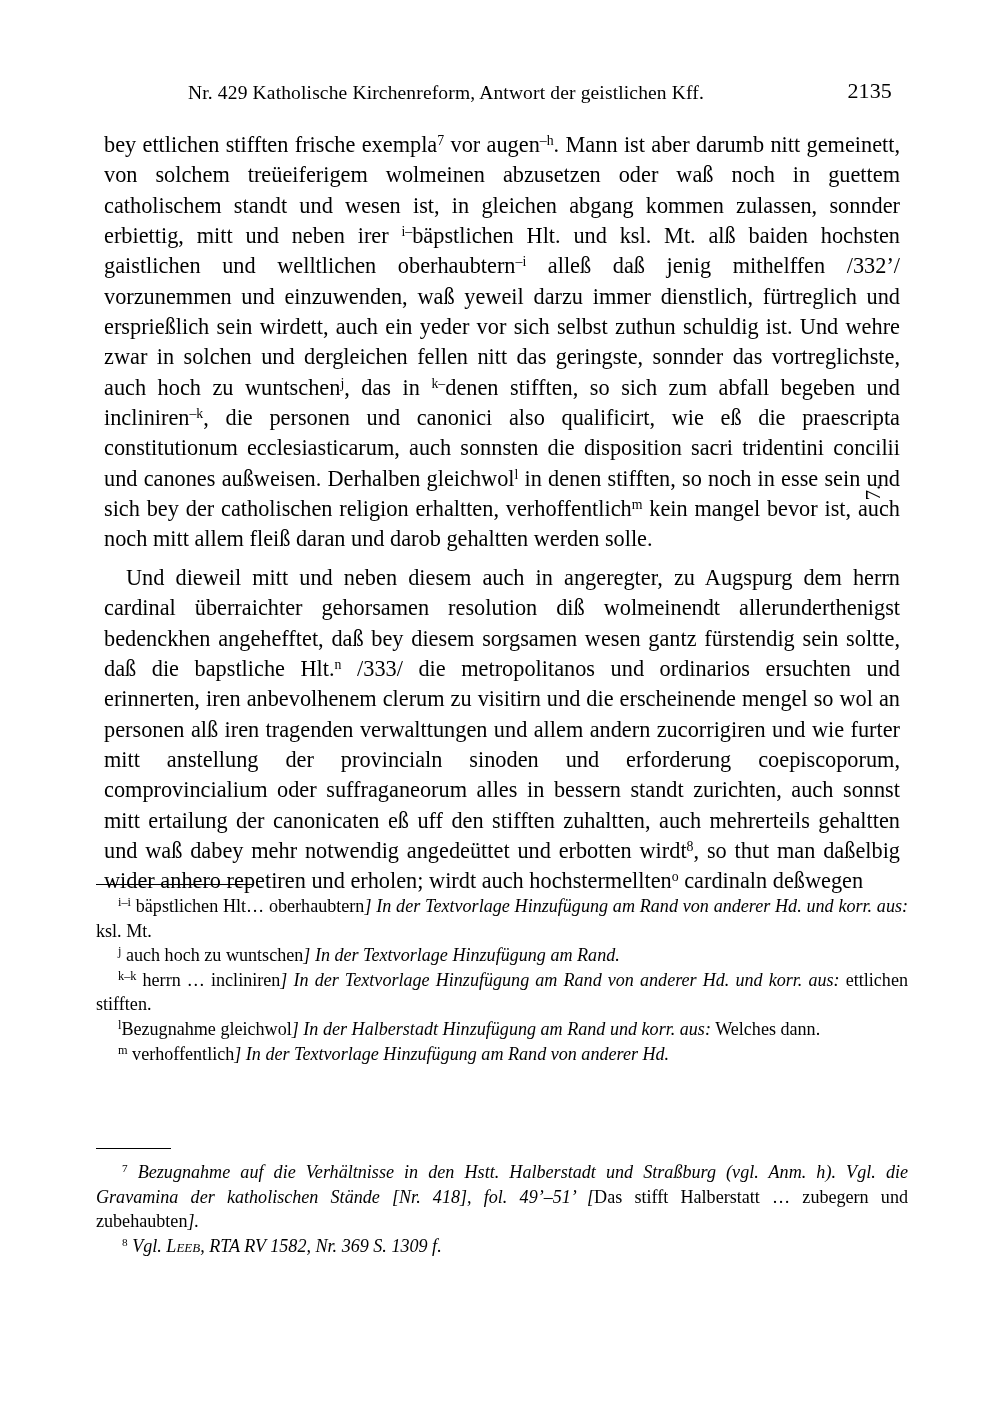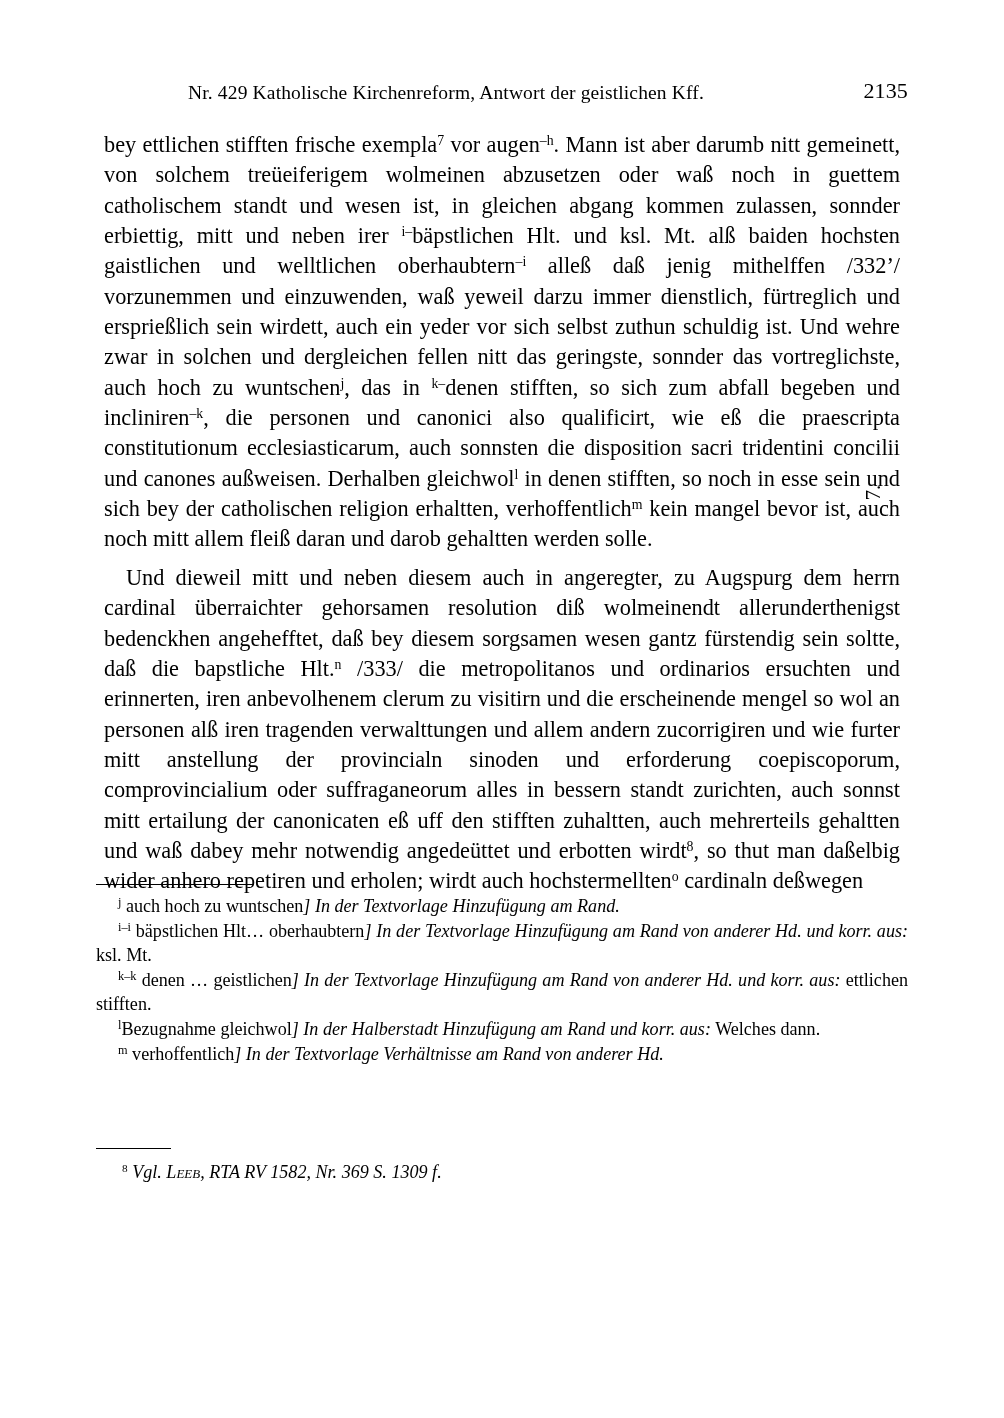--- a/index.html
+++ b/index.html
@@ -34,21 +34,21 @@
   .runhead-title {
     position: absolute;
     left: 0;
     top: 0;
     width: 700px;
     text-align: center;
     white-space: nowrap;
   }
   .runhead-folio {
     position: absolute;
-    right: 0;
+    right: 16px;
     top: -2px;
     font-size: 22px;
     white-space: nowrap;
   }
 
   
   .body-block {
     position: absolute;
     left: 96px;
     top: 122px;
@@ -157,25 +157,26 @@
 
   <div class="body-block">
     <p class="para" id="para-1">bey ettlichen stifften frische exempla<sup class="note">7</sup> vor augen<sup class="note">–h</sup>. Mann ist aber darumb nitt gemeinett, von solchem treüeiferigem wolmeinen abzusetzen oder waß noch in guettem catholischem standt und wesen ist, in gleichen abgang kommen zulassen, sonnder erbiettig, mitt und neben irer <sup class="note">i–</sup>bäpstlichen Hlt. und ksl. Mt. alß baiden hochsten gaistlichen und welltlichen oberhaubtern<sup class="note">–i</sup> alleß daß jenig mithelffen /332’/ vorzunemmen und einzuwenden, waß yeweil darzu immer dienstlich, fürtreglich und ersprießlich sein wirdett, auch ein yeder vor sich selbst zuthun schuldig ist. Und wehre zwar in solchen und dergleichen fellen nitt das geringste, sonnder das vortreglichste, auch hoch zu wuntschen<sup class="note">j</sup>, das in <sup class="note">k–</sup>denen stifften, so sich zum abfall begeben und incliniren<sup class="note">–k</sup>, die personen und canonici also qualificirt, wie eß die praescripta constitutionum ecclesiasticarum, auch sonnsten die disposition sacri tridentini concilii und canones außweisen. Derhalben gleichwol<sup class="note">l</sup> in denen stifften, so noch in esse sein und sich bey der catholischen religion erhaltten, verhoffentlich<sup class="note">m</sup> kein mangel bevor ist, auch noch mitt allem fleiß daran und darob gehaltten werden solle.</p>
     <p class="para indent" id="para-2">Und dieweil mitt und neben diesem auch in angeregter, zu Augspurg dem herrn cardinal überraichter gehorsamen resolution diß wolmeinendt allerunderthenigst bedenckhen angehefftet, daß bey diesem sorgsamen wesen gantz fürstendig sein soltte, daß die bapstliche Hlt.<sup class="note">n</sup> /333/ die metropolitanos und ordinarios ersuchten und erinnerten, iren anbevolhenem clerum zu visitirn und die erscheinende mengel so wol an personen alß iren tragenden verwalttungen und allem andern zucorrigiren und wie furter mitt anstellung der provincialn sinoden und erforderung coepiscoporum, comprovincialium oder suffraganeorum alles in bessern standt zurichten, auch sonnst mitt ertailung der canonicaten eß uff den stifften zuhaltten, auch mehrerteils gehaltten und waß dabey mehr notwendig angedeüttet und erbotten wirdt<sup class="note">8</sup>, so thut man daßelbig wider anhero repetiren und erholen; wirdt auch hochstermellten<sup class="note">o</sup> cardinaln deßwegen</p>
   </div>
 
   <div class="margin-mark">7.</div>
 
   <hr class="rule" id="rule-apparatus">
   <div class="apparatus" id="apparatus">
+      <p class="entry"><span class="siglum">i–i</span><span> bäpstlichen Hlt… oberhaubtern</span><span class="it">]</span><i> In der Textvorlage Hinzufügung am Rand von anderer Hd. und korr. aus:</i><span> ksl. Mt.</span></p>
       <p class="entry"><span class="siglum">j</span><span> auch hoch zu wuntschen</span><span class="it">]</span><i> In der Textvorlage Hinzufügung am Rand.</i></p>
-      <p class="entry"><span class="siglum">i–i</span><span> bäpstlichen Hlt… oberhaubtern</span><span class="it">]</span><i> In der Textvorlage Hinzufügung am Rand von anderer Hd. und korr. aus:</i><span> ksl. Mt.</span></p>
-      <p class="entry"><span class="siglum">k–k</span><span> denen … geistlichen</span><span class="it">]</span><i> In der Textvorlage Hinzufügung am Rand von anderer Hd. und korr. aus:</i><span> ettlichen stifften.</span></p>
+      <p class="entry"><span class="siglum">k–k</span><span> herrn … incliniren</span><span class="it">]</span><i> In der Textvorlage Hinzufügung am Rand von anderer Hd. und korr. aus:</i><span> ettlichen stifften.</span></p>
       <p class="entry"><span class="siglum">l</span><span>Bezugnahme gleichwol</span><span class="it">]</span><i> In der Halberstadt Hinzufügung am Rand und korr. aus:</i><span> Welches dann.</span></p>
-      <p class="entry"><span class="siglum">m</span><span> verhoffentlich</span><span class="it">]</span><i> In der Textvorlage Verhältnisse am Rand von anderer Hd.</i></p>
+      <p class="entry"><span class="siglum">m</span><span> verhoffentlich</span><span class="it">]</span><i> In der Textvorlage Hinzufügung am Rand von anderer Hd.</i></p>
     </div>
 
   <hr class="rule" id="rule-footnotes">
   <div class="footnotes" id="footnotes">
+      <p class="fn"><sup class="note">7</sup><i> Bezugnahme auf die Verhältnisse in den Hstt. Halberstadt und Straßburg (vgl. Anm. h). Vgl. die Gravamina der katholischen Stände [Nr. 418], fol. 49’–51’ [</i><span class="rm">Das stifft Halberstatt … zubegern und zubehaubten</span><i>].</i></p>
       <p class="fn"><sup class="note">8</sup><i> Vgl. </i><span class="smallcaps">Leeb</span><i>, RTA RV 1582, Nr. 369 S. 1309 f.</i></p>
     </div>
 
 </div>
 
 </body></html>

